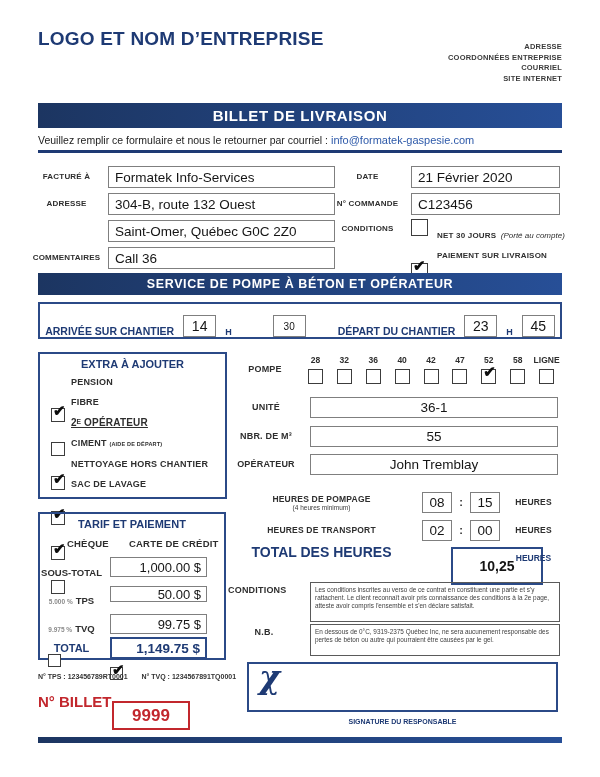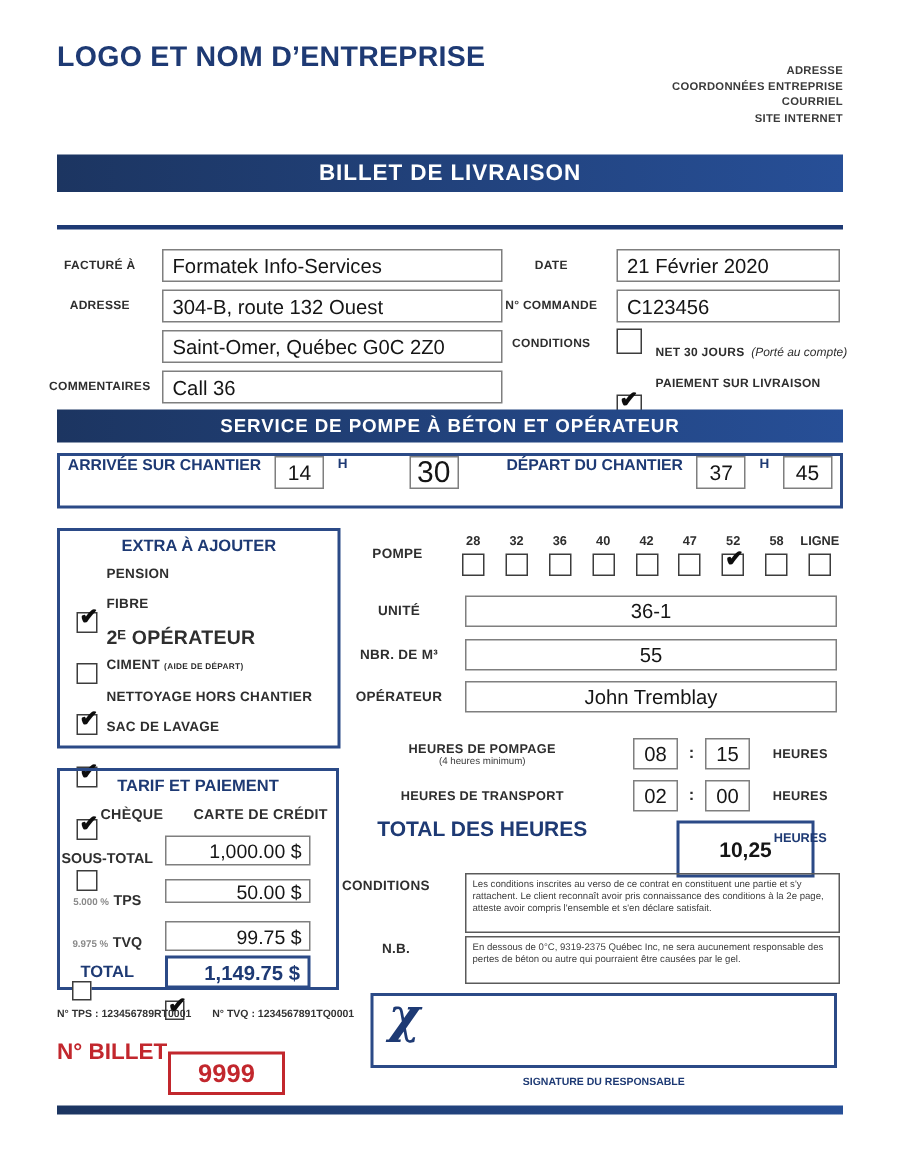--- a/index.html
+++ b/index.html
@@ -61,20 +61,24 @@
     <div>ADRESSE</div>
     <div>COORDONNÉES ENTREPRISE</div>
     <div>COURRIEL</div>
     <div>SITE INTERNET</div>
   </div>
 
   <div class="abs bar" style="left:38px; top:103px; width:524px; height:25px; font-size:15px;">
     <span>BILLET DE LIVRAISON</span>
   </div>
 
+  <div class="abs intro" style="left:38px; top:134px;">
+    <span>Veuillez remplir ce formulaire et nous le retourner par courriel :</span>
+    <a href="#" class="email">info@formatek-gaspesie.com</a>
+  </div>
   <div class="abs rule" style="left:38px; top:150px; width:524px; height:3px;"></div>
 
   <div class="abs lbl rt" style="left:30px; top:166px; width:73px; line-height:22px;">FACTURÉ À</div>
   <div class="abs inp" style="left:108px; top:166px; width:227px; height:22px;">
       <span>Formatek Info-Services</span>
     </div>
 
   <div class="abs lbl rt" style="left:30px; top:193px; width:73px; line-height:22px;">ADRESSE</div>
   <div class="abs inp" style="left:108px; top:193px; width:227px; height:22px;">
       <span>304-B, route 132 Ouest</span>
@@ -105,51 +109,51 @@
     <span class="lbl">NET 30 JOURS</span>
     <span style="font-size:8px; font-style:italic; color:#2e2e2e;">(Porté au compte)</span>
   </div>
   <div class="abs cb on" style="left:411px; top:246px; width:17px; height:17px;"></div>
   <div class="abs lbl" style="left:437px; top:251px;">PAIEMENT SUR LIVRAISON</div>
 
   <div class="abs bar" style="left:38px; top:273px; width:524px; height:22px; font-size:12.5px;">
     <span>SERVICE DE POMPE À BÉTON ET OPÉRATEUR</span>
   </div>
 
-  <div class="abs navybox" style="left:38px; top:302px; width:524px; height:37px; display:flex; align-items:flex-start; justify-content:center; gap:9px;">
+  <div class="abs navybox" style="left:38px; top:302px; width:524px; height:37px; display:flex; align-items:flex-end; justify-content:center; gap:9px;">
     <span class="navy" style="font-size:10.5px; font-weight:bold;">ARRIVÉE SUR CHANTIER</span>
     <span class="inp center" style="width:33px; height:22px; font-size:14px;">
         <span>14</span>
       </span>
     <span class="navy" style="font-size:9px; font-weight:bold;">H</span>
-    <span class="inp center" style="width:33px; height:22px; font-size:20px;margin-left:32px;">
+    <span class="inp center" style="width:33px; height:22px; font-size:10px;margin-left:32px;">
         <span>30</span>
       </span>
     <span style="width:14px;"></span>
     <span class="navy" style="font-size:10.5px; font-weight:bold;">DÉPART DU CHANTIER</span>
     <span class="inp center" style="width:33px; height:22px; font-size:14px;">
-        <span>37</span>
+        <span>23</span>
       </span>
     <span class="navy" style="font-size:9px; font-weight:bold;">H</span>
     <span class="inp center" style="width:33px; height:22px; font-size:14px;">
         <span>45</span>
       </span>
   </div>
 
   <div class="abs navybox" style="left:38px; top:352px; width:189px; height:147px;"></div>
   <div class="abs navy" style="left:38px; top:358px; width:189px; text-align:center; font-size:11px; font-weight:bold;">EXTRA À AJOUTER</div>
 
   <div class="abs cb on" style="left:51px; top:374px; width:14px; height:14px;"></div>
   <div class="abs lbl" style="left:71px; top:377px; font-size:9px;"><span>PENSION</span></div>
 
   <div class="abs cb" style="left:51px; top:394px; width:14px; height:14px;"></div>
   <div class="abs lbl" style="left:71px; top:397px; font-size:9px;"><span>FIBRE</span></div>
 
   <div class="abs cb on" style="left:51px; top:414px; width:14px; height:14px;"></div>
-  <div class="abs lbl" style="left:71px; top:417px; font-size:13px;"><span>2ᴱ OPÉRATEUR</span></div>
+  <div class="abs lbl" style="left:71px; top:417px; font-size:10px;text-decoration:underline;"><span>2ᴱ OPÉRATEUR</span></div>
 
   <div class="abs cb on" style="left:51px; top:435px; width:14px; height:14px;"></div>
   <div class="abs lbl" style="left:71px; top:438px; font-size:9px;">
     <span>CIMENT</span>
     <span style="font-size:5.5px; font-weight:bold;">(AIDE DE DÉPART)</span>
   </div>
 
   <div class="abs cb on" style="left:51px; top:456px; width:14px; height:14px;"></div>
   <div class="abs lbl" style="left:71px; top:459px; font-size:9px;"><span>NETTOYAGE HORS CHANTIER</span></div>
 

